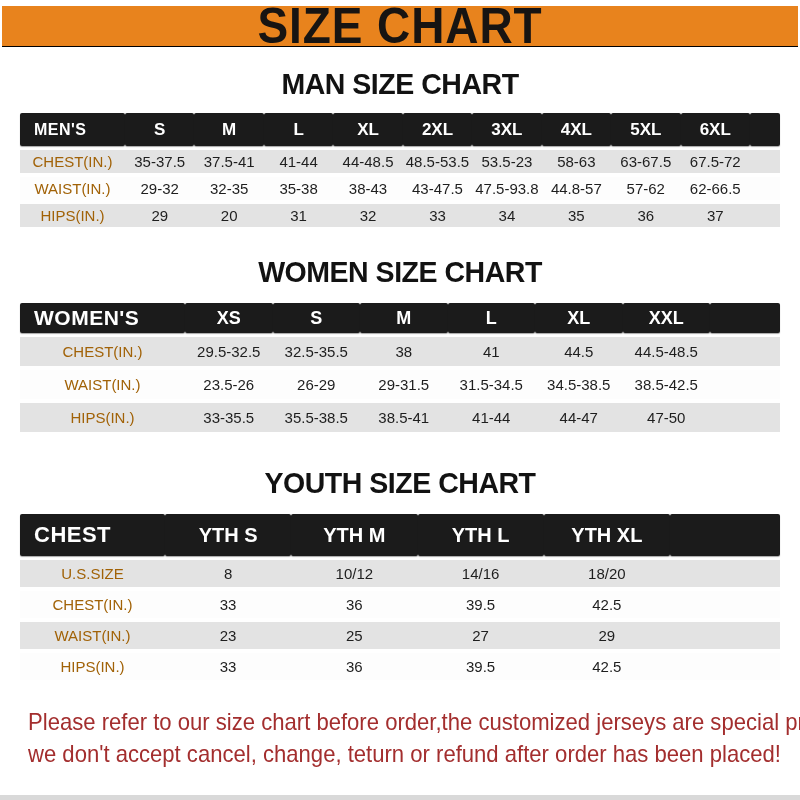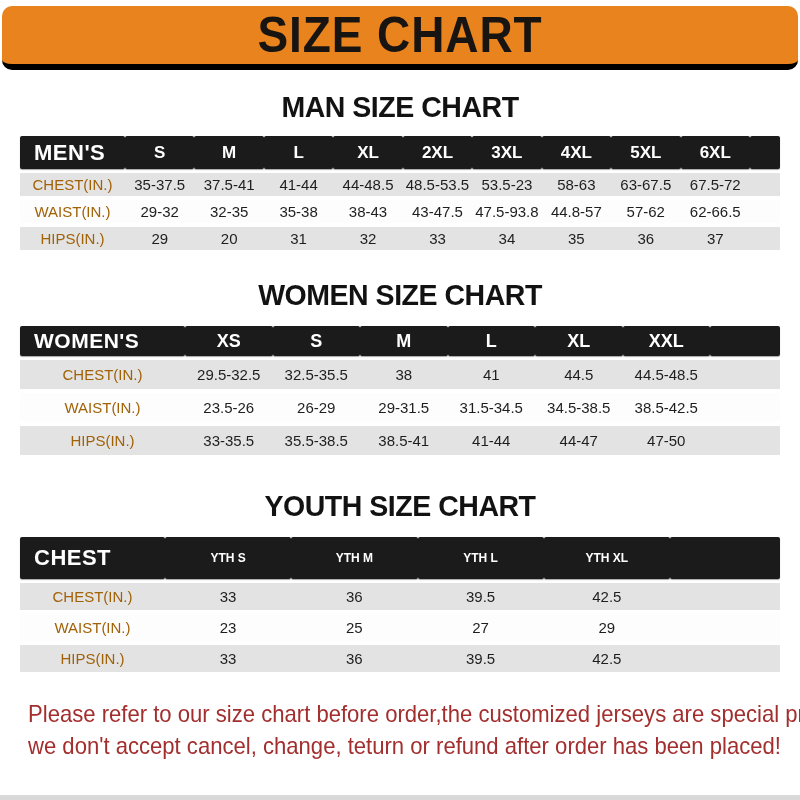--- a/index.html
+++ b/index.html
@@ -5,25 +5,25 @@
   * { box-sizing: border-box; margin: 0; padding: 0; }
   html, body {
     width: 800px; height: 800px;
     background: #ffffff;
     font-family: "Liberation Sans", sans-serif;
     overflow: hidden;
     position: relative;
   }
   .top-gap { height: 6px; }
   .banner {
-    height: 64px;
+    height: 41px;
     margin: 0 2px;
     background: #E8831D;
-    border-bottom: 6px solid #000000;
-    display: flex; align-items: center; justify-content: center; border-radius: 10px;
+    border-bottom: 1px solid #000000;
+    display: flex; align-items: center; justify-content: center;
   }
   .banner-title {
     font-size: 50px;
     font-weight: 800;
     color: #171412;
     letter-spacing: 1px;
     transform: scaleX(0.92);
     transform-origin: center;
     white-space: nowrap;
   }
@@ -64,28 +64,28 @@
   table.size-table td {
     text-align: center;
     color: #1e1e1e;
     font-size: 15px;
     background: #FDFDFD;
   }
   table.size-table tbody tr:nth-child(odd) td { background: #E3E3E3; }
   table.size-table td.row-label-cell { font-size: 15px; color: #a16207; }
   
   .size-table-0 thead th { height: 33px; font-size: 17px; }
-  .size-table-0 th.corner-cell { font-size: 22px; }
+  .size-table-0 th.corner-cell { font-size: 16px; }
   .size-table-0 td { height: 23px; }
   
   .size-table-1 thead th { height: 30px; font-size: 18px; }
   .size-table-1 th.corner-cell { font-size: 21px; }
   .size-table-1 td { height: 29px; }
   
-  .size-table-2 thead th { height: 42px; font-size: 12px; }
+  .size-table-2 thead th { height: 42px; font-size: 20px; }
   .size-table-2 th.corner-cell { font-size: 22px; letter-spacing: 1px; }
   .size-table-2 td { height: 27px; }
   .footer-note {
     margin: 22px 26px 0 28px;
     color: #A32E2E;
     font-size: 24px;
     font-weight: 500;
     line-height: 1.32;
     transform: scaleX(0.92);
     transform-origin: left top;
@@ -258,20 +258,28 @@
           <th class="corner-cell">CHEST</th>
           <th>YTH S</th>
           <th>YTH M</th>
           <th>YTH L</th>
           <th>YTH XL</th>
           <th></th>
         </tr>
       </thead>
       <tbody>
         <tr>
+          <td class="row-label-cell">U.S.SIZE</td>
+          <td>8</td>
+          <td>10/12</td>
+          <td>14/16</td>
+          <td>18/20</td>
+          <td></td>
+        </tr>
+        <tr>
           <td class="row-label-cell">CHEST(IN.)</td>
           <td>33</td>
           <td>36</td>
           <td>39.5</td>
           <td>42.5</td>
           <td></td>
         </tr>
         <tr>
           <td class="row-label-cell">WAIST(IN.)</td>
           <td>23</td>

